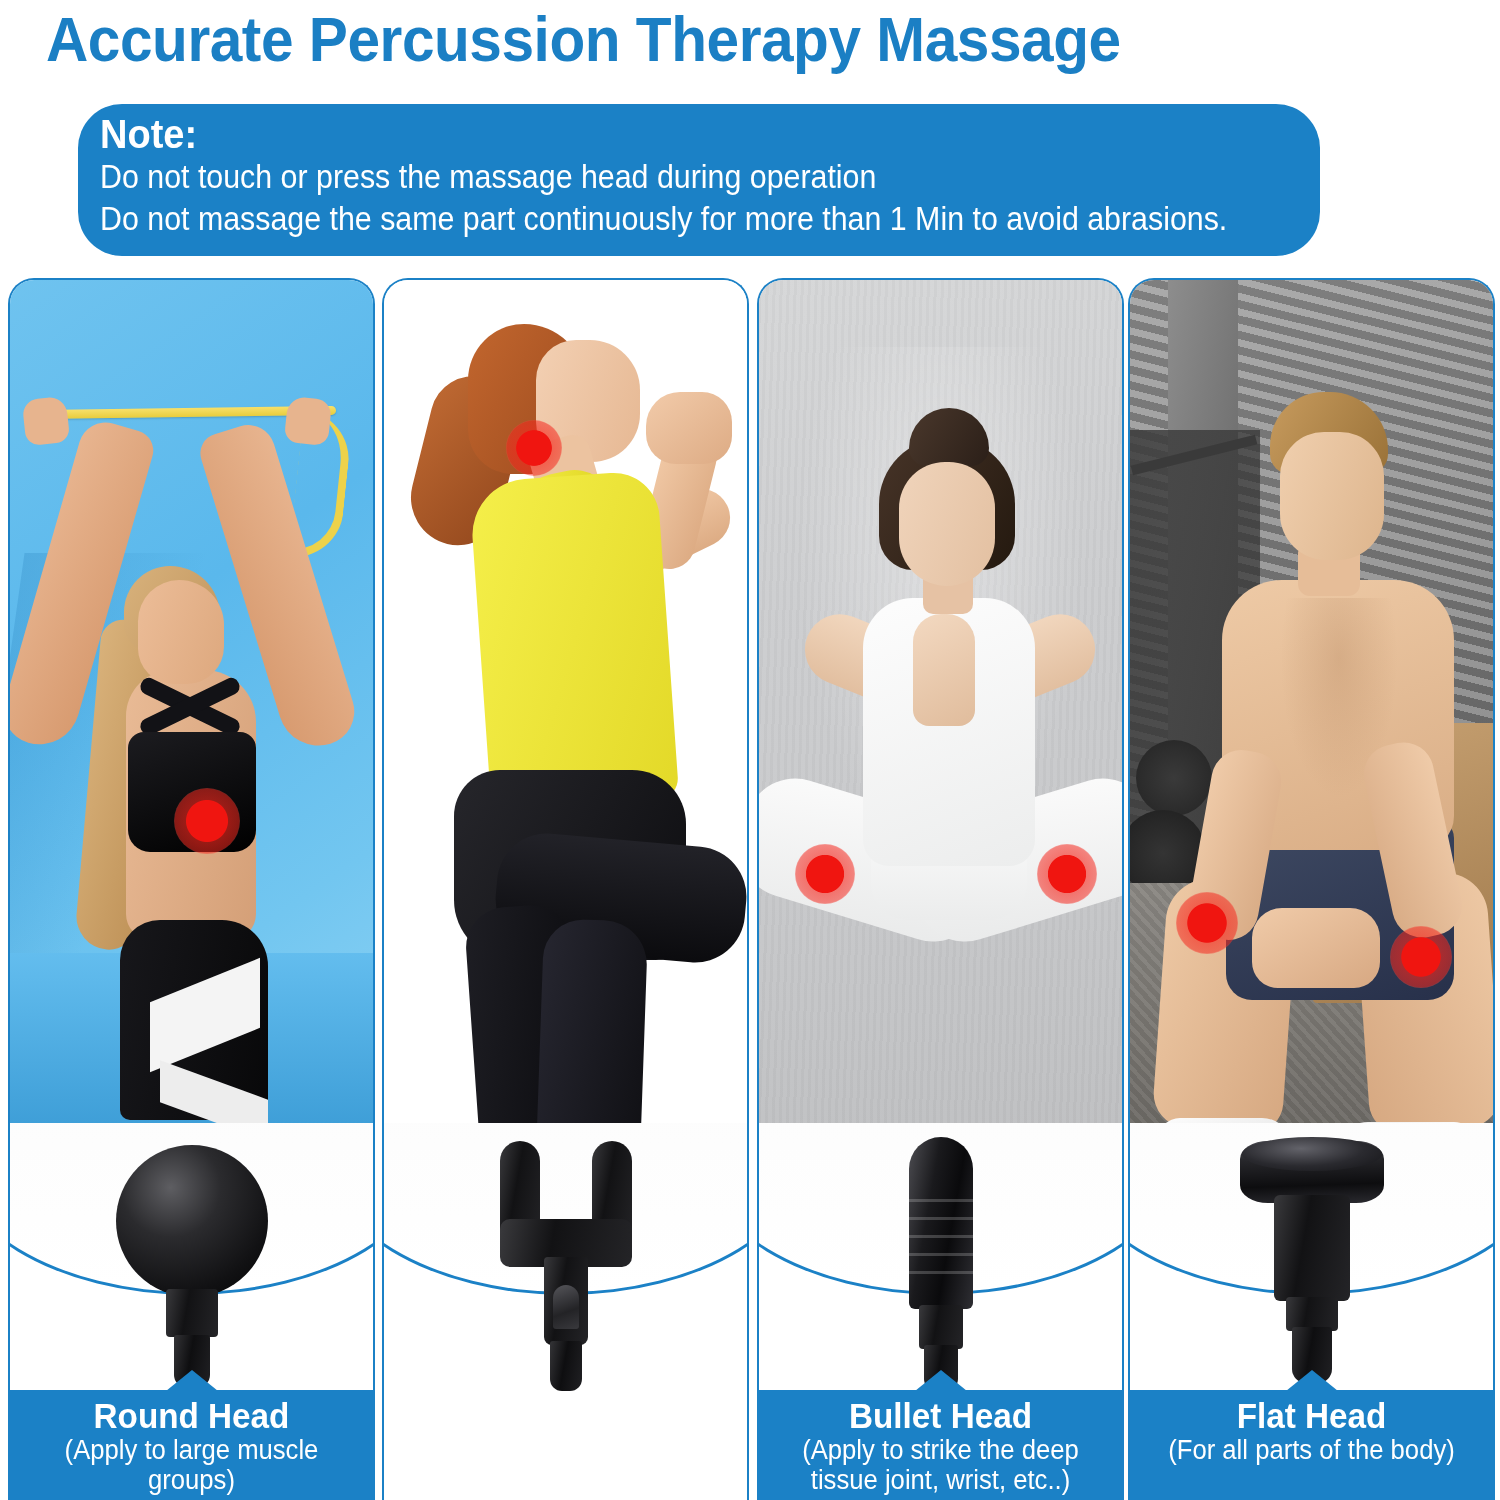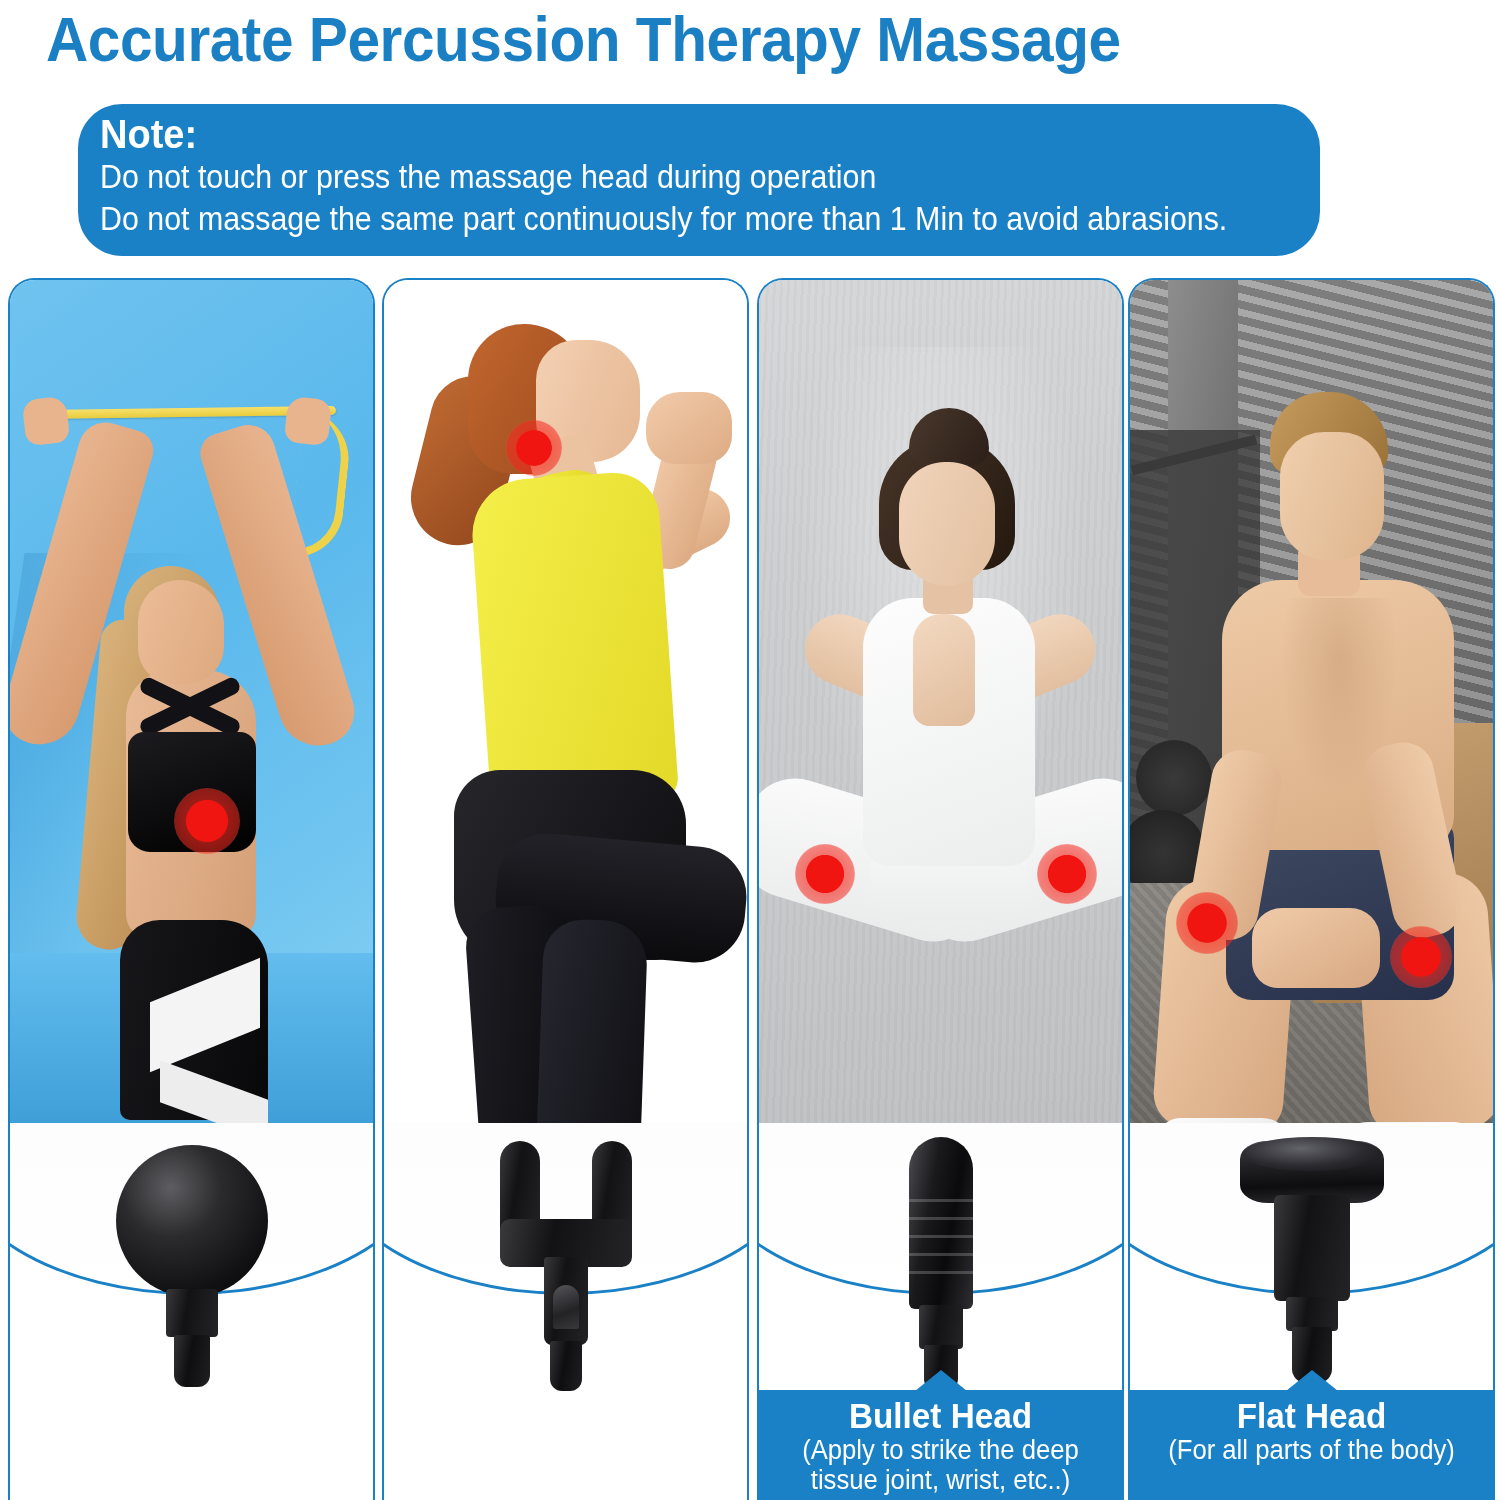--- a/index.html
+++ b/index.html
@@ -381,20 +381,25 @@
       <div class="marker m1"></div>
     </div>
     <div class="head-area">
       <div class="arc"></div>
       <div class="head-wrap">
         <div class="hd rh-ball"></div>
         <div class="hd rh-neck stem-top"></div>
         <div class="hd rh-stem stem-bot"></div>
       </div>
     </div>
+    <div class="label">
+      <div class="notch"></div>
+      <div class="label-title">Round Head</div>
+      <div class="label-sub">(Apply to large muscle groups)</div>
+    </div>
   </div>
 
   <div class="panel p2">
     <div class="photo">
       <div class="bg2"></div>
       <div class="w2-tail"></div>
         <div class="w2-hair"></div>
       <div class="w2-face"></div>
         <div class="w2-neck"></div>
       <div class="w2-arm"></div>

